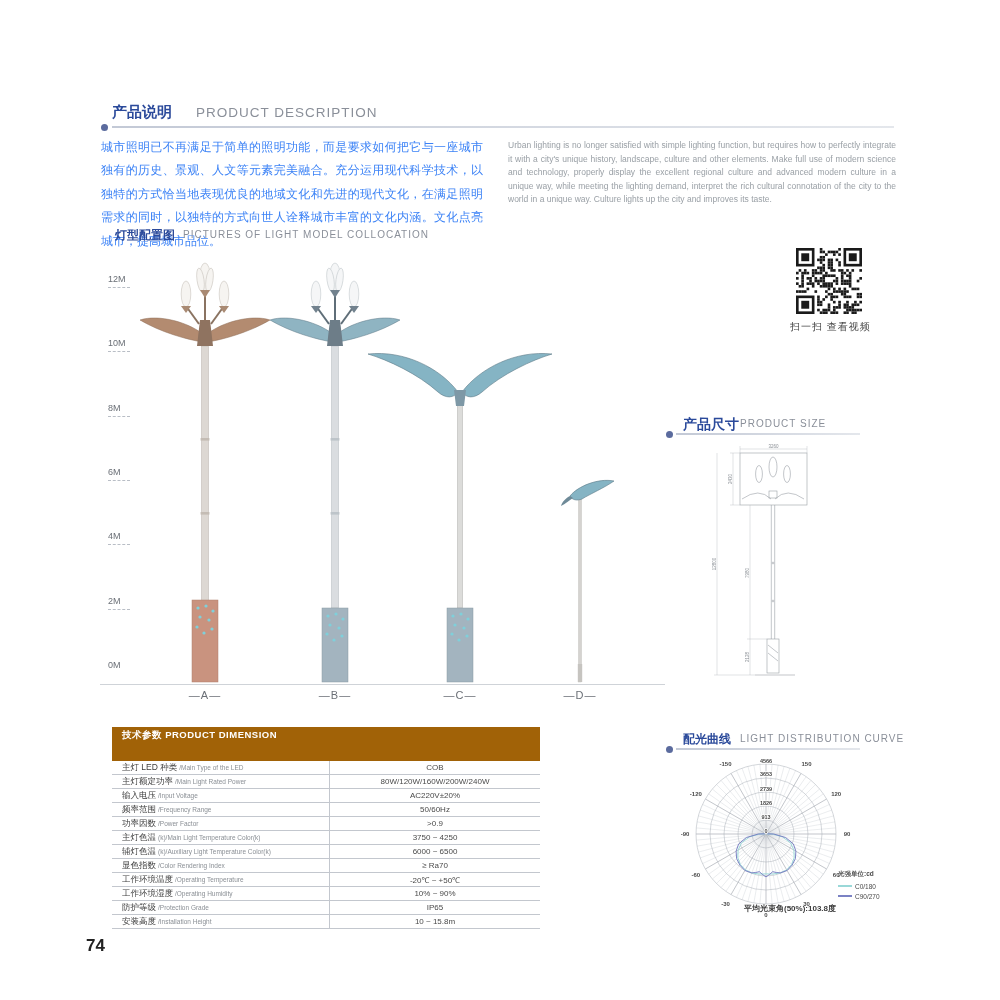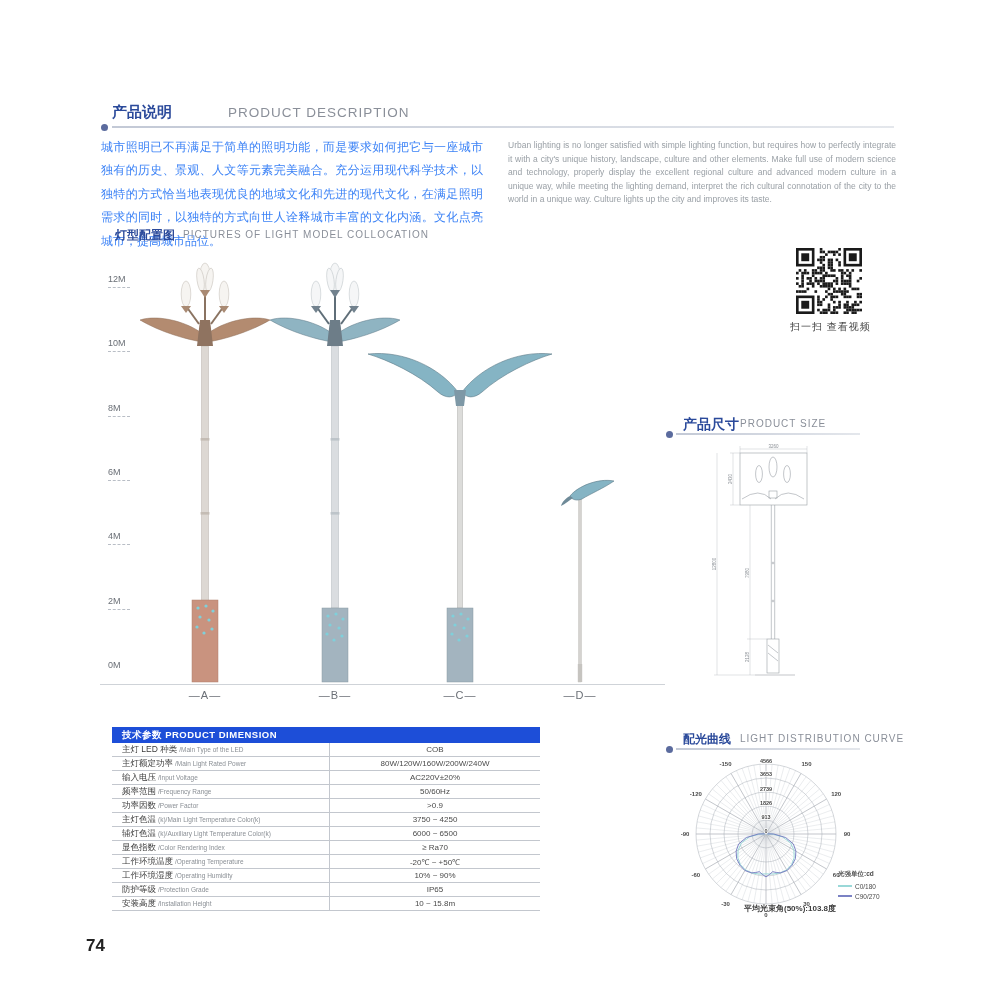--- a/index.html
+++ b/index.html
@@ -24,21 +24,21 @@
   .scale-text { font-size:9px; color:#6a6f76; }
   .scale-dashes { margin-top:3px; width:22px; border-bottom:1px dashed #b9bec6; }
 
   .lamp-label { position:absolute; top:0; width:60px; text-align:center; font-size:11px; color:#6a6f76; letter-spacing:1px; }
 
   
   #qr-caption { left:790px; top:320px; width:80px; text-align:center; font-size:10px; color:#4a4a4a; letter-spacing:1px; white-space:nowrap; }
 
   
   #spec-table { left:112px; top:727px; width:428px; }
-  #spec-header { height:16px; background:#1d4ed8; color:#fff; font-size:9.5px; font-weight:bold; line-height:16px; padding-left:10px; letter-spacing:0.5px; }
+  #spec-header { height:34px; background:#a16207; color:#fff; font-size:9.5px; font-weight:bold; line-height:16px; padding-left:10px; letter-spacing:0.5px; }
   .spec-row { display:flex; height:14px; border-bottom:1px solid #c3c7ce; align-items:center; }
   .spec-label { width:218px; padding-left:10px; border-right:1px solid #c3c7ce; height:100%; display:flex; align-items:center; white-space:nowrap; overflow:hidden; }
   .spec-label .zh { font-size:8.5px; color:#3c3c3c; }
   .spec-label .en { font-size:6.5px; color:#8a8f95; margin-left:2px; }
   .spec-value { flex:1; text-align:center; font-size:8px; color:#4a4a4a; }
 
   
   #polar-legend { left:838px; top:870px; width:70px; font-size:6.5px; color:#4a4a4a; }
   #polar-legend .unit { font-weight:bold; margin-bottom:2px; }
   .leg-item { display:flex; align-items:center; height:10px; }
@@ -48,21 +48,21 @@
   #page-number { left:54px; top:936px; font-size:17px; color:#222; font-weight:bold;margin-left:32px; }
 
   .baseline { height:1px; background:#cfd3d8; }
 </style>
 </head>
 <body>
 
 <div id="page">
 
   <span class="abs sec-title-zh" style="left:112px; top:103px; font-size:15px;">产品说明</span>
-  <span class="abs sec-title-en" style="left:196px; top:105px; font-size:13.5px;margin-left:32px;">PRODUCT DESCRIPTION</span>
+  <span class="abs sec-title-en" style="left:196px; top:105px; font-size:13.5px;">PRODUCT DESCRIPTION</span>
   <div class="abs sec-dot" style="left:101px; top:124px;"></div>
   <div class="abs sec-line" style="left:112px; top:126px; width:782px;"></div>
 
   <div class="abs" id="desc-zh">城市照明已不再满足于简单的照明功能，而是要求如何把它与一座城市独有的历史、景观、人文等元素完美融合。充分运用现代科学技术，以独特的方式恰当地表现优良的地域文化和先进的现代文化，在满足照明需求的同时，以独特的方式向世人诠释城市丰富的文化内涵。文化点亮城市，提高城市品位。</div>
   <div class="abs" id="desc-en">Urban lighting is no longer satisfied with simple lighting function, but requires how to perfectly integrate it with a city's unique history, landscape, culture and other elements. Make full use of modern science and technology, properly display the excellent regional culture and advanced modern culture in a unique way, while meeting the lighting demand, interpret the rich cultural connotation of the city to the world in a unique way. Culture lights up the city and improves its taste.</div>
 
   <span class="abs sec-title-zh" style="left:115px; top:227px; font-size:12px;">灯型配置图</span>
   <span class="abs sec-title-en" style="left:183px; top:229px; font-size:10px;">PICTURES OF LIGHT MODEL COLLOCATION</span>
 
   <div class="abs" id="height-scale" style="left:100px; top:262px; width:60px; height:424px;">

